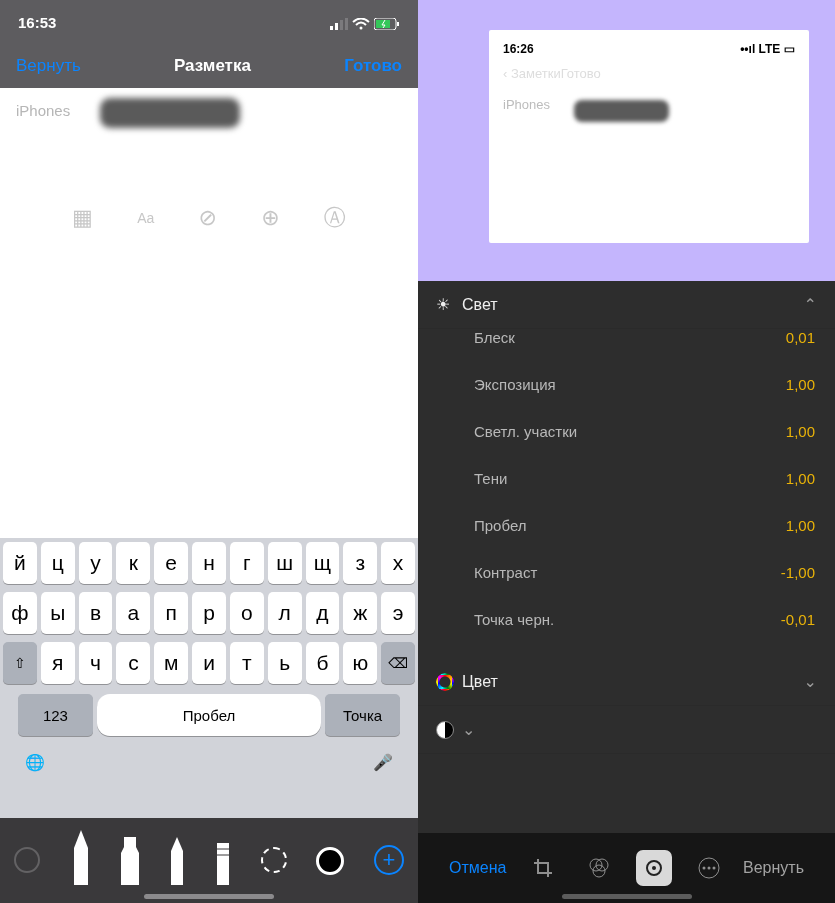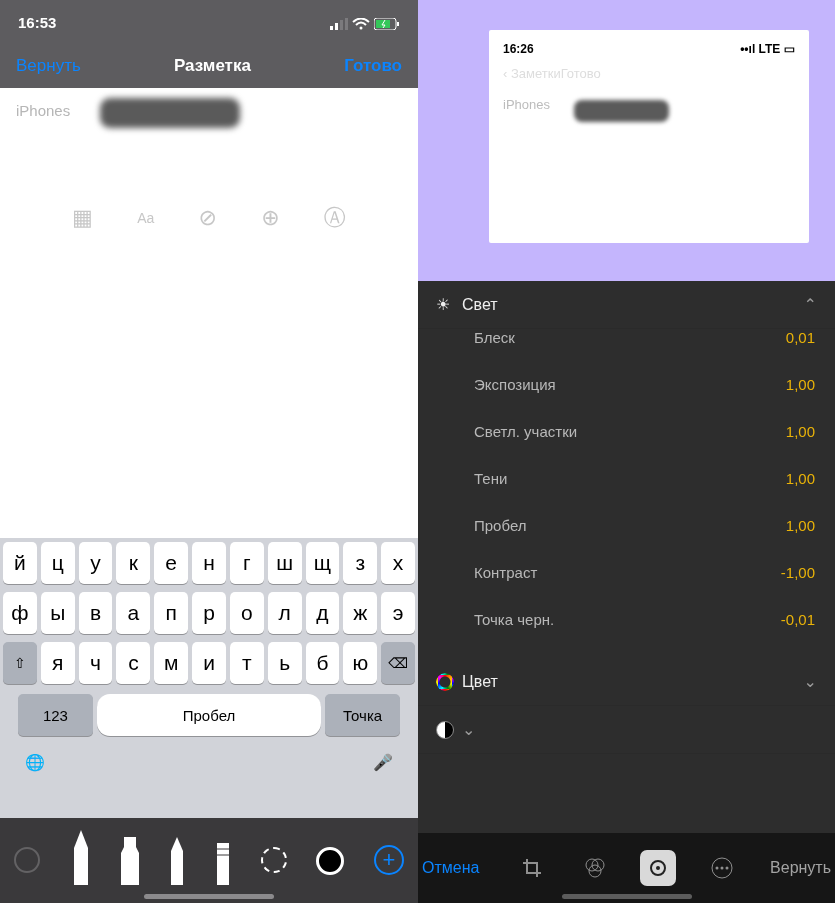--- a/index.html
+++ b/index.html
@@ -51,21 +51,21 @@
   .sections { flex:1; background:#2d2d2d; overflow:hidden;}
   .sec-head { height:48px; display:flex; align-items:center; padding:0 18px; color:#efefef; font-size:16px; border-bottom:1px solid #2a2a2a;}
   .sec-head .icon { width:26px; }
   .sec-head .lbl { flex:1; }
   .chev { color:#9a9a9a; }
   .sub { display:flex; justify-content:space-between; padding:0 20px 0 56px; height:47px; align-items:flex-start; color:#b8b8b8; font-size:15px; }
   .sub .val { color:#eab308;margin-left:8px; }
   .color-ring { width:18px; height:18px; border-radius:50%; border:2px solid transparent; background: conic-gradient(red,orange,yellow,green,cyan,blue,magenta,red); -webkit-mask: radial-gradient(circle, transparent 5px, #000 6px); mask: radial-gradient(circle, transparent 5px, #000 6px);}
   .bw-ic { width:18px; height:18px; border-radius:50%; background:linear-gradient(90deg,#fff 50%,#000 50%); border:1px solid #888;}
 
-  .toolbar-r { height:70px; background:#161616; display:flex; align-items:center; padding:0 4px; gap:12px; position:relative;}
+  .toolbar-r { height:70px; background:#161616; display:flex; align-items:center; padding:0 31px; gap:12px; position:relative;}
   .toolbar-r .tbtn { flex:1; display:flex; justify-content:center; align-items:center; color:#8f8f8f; font-size:16px;}
   .toolbar-r .tbtn.cancel { color:#0a84ff; flex:1.4; justify-content:flex-start;}
   .toolbar-r .tbtn.revert { color:#a3a3a3; flex:1.4; justify-content:flex-end;}
   .toolbar-r .active-box { width:36px; height:36px; border-radius:7px; background:#d9d9d9; display:flex; align-items:center; justify-content:center;}
   .home-ind-r { position:absolute; bottom:4px; left:50%; transform:translateX(-50%); width:130px; height:5px; background:#5c5c5c; border-radius:3px;}
 </style>
 </head>
 <body>
 
 <div class="left">

